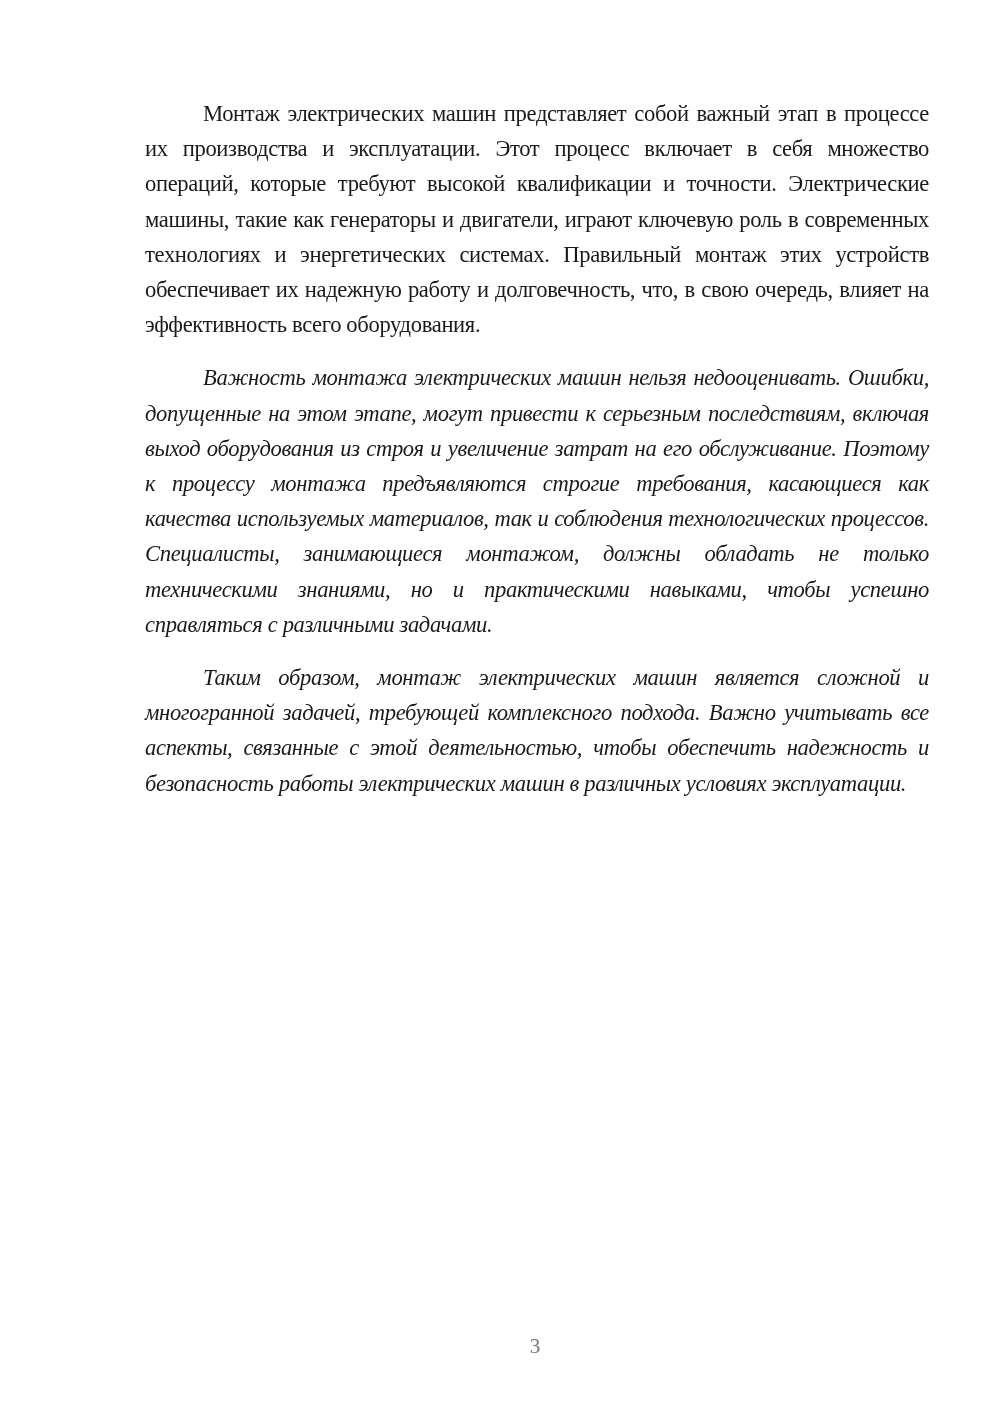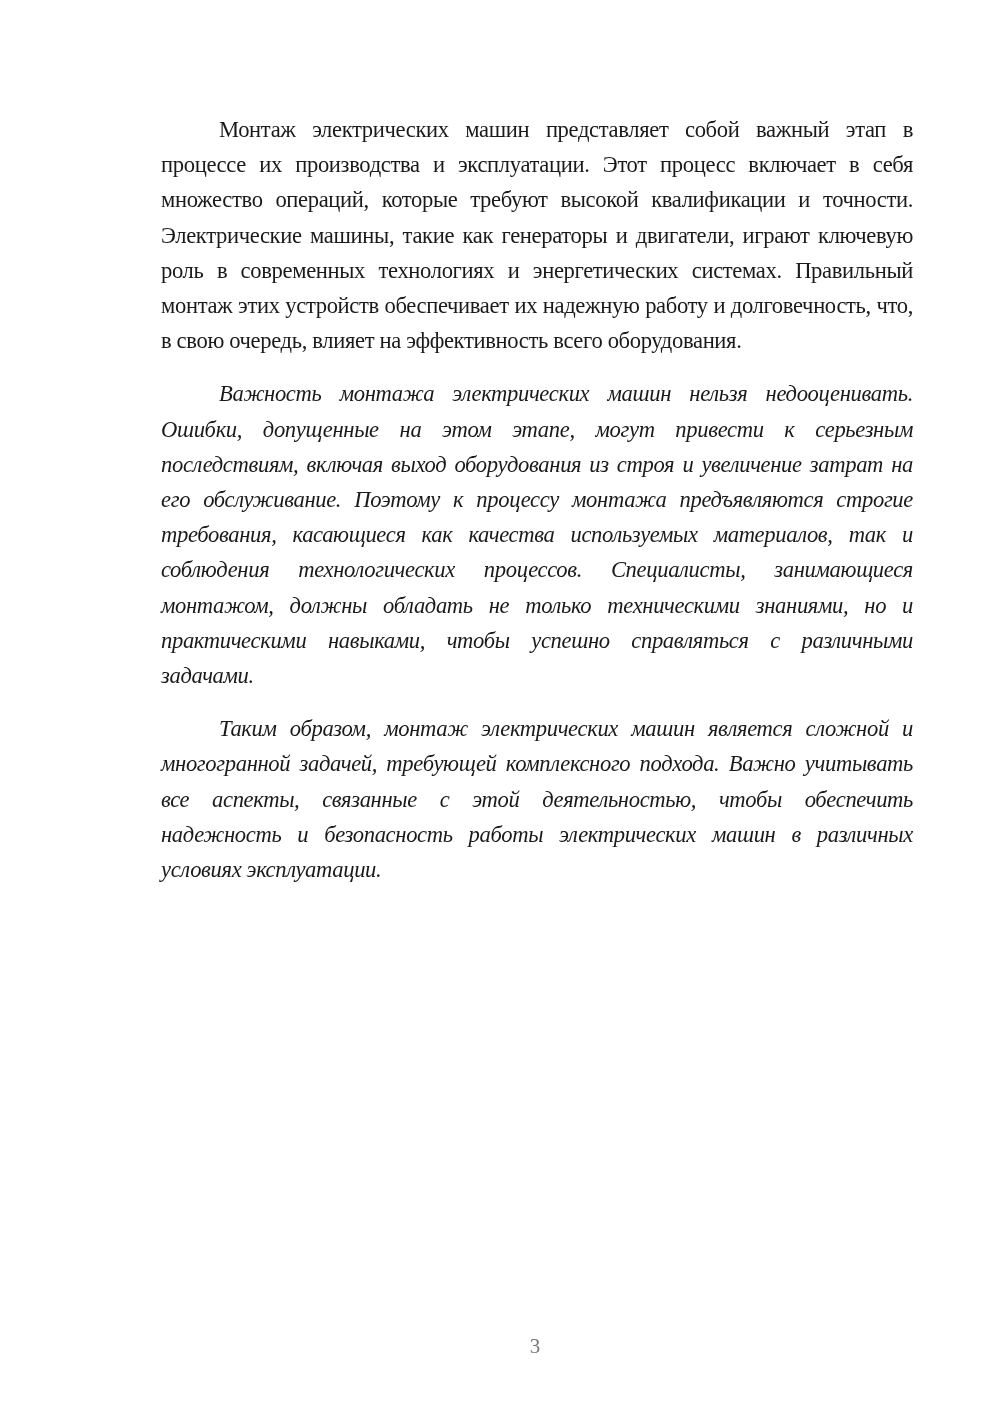--- a/index.html
+++ b/index.html
@@ -31,21 +31,21 @@
     .heading {
       text-align: center;
       font-weight: bold;
       font-size: 21px;
       line-height: 30px;
       margin: 0 0 8px 0;
       letter-spacing: -0.2px;
       padding-left: 2px;
     }
     .para {
-      margin: 16px;
+      margin: 0;
       font-size: 22.6px;
       line-height: 35.2px;
       text-align: justify;
       text-indent: 58px;
       letter-spacing: -0.35px;
       word-spacing: 0px;
     }
     .para + .para {
       margin-top: 18px;
       font-style: italic;

